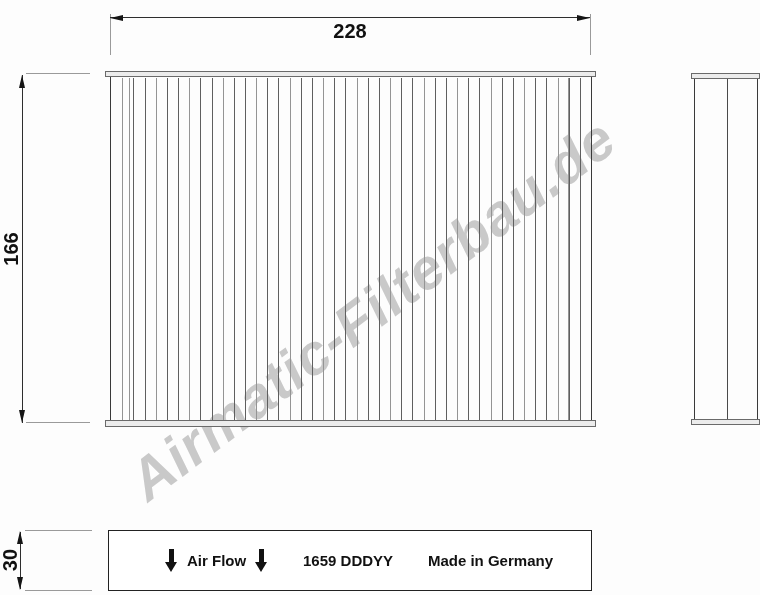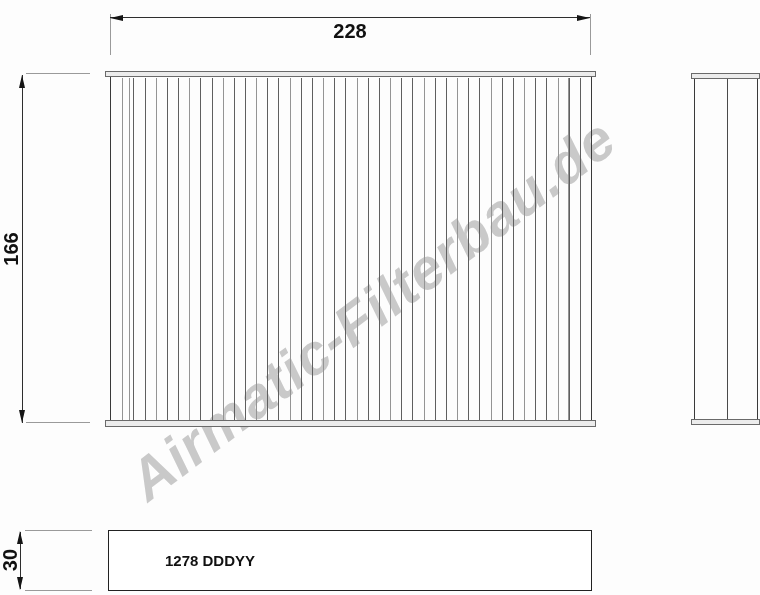--- a/index.html
+++ b/index.html
@@ -164,16 +164,28 @@
   </div>
 
   <div>
     <div class="side-body"></div>
     <div class="side-mid"></div>
     <div class="cap" style="left:691px; top:73px;  width:69px; height:6px;"></div>
     <div class="cap" style="left:691px; top:419px; width:69px; height:6px;"></div>
   </div>
 
   <div class="label-box">
-    <span class="box-text">1278 DDDYY</span>
+    <div class="airflow-group">
+      <div class="thick-arrow">
+        <div class="stem"></div>
+          <div class="head"></div>
+      </div>
+      <span class="box-text">Air Flow</span>
+      <div class="thick-arrow">
+        <div class="stem"></div>
+          <div class="head"></div>
+      </div>
+    </div>
+    <span class="box-text">1659 DDDYY</span>
+    <span class="box-text">Made in Germany</span>
   </div>
 
 </div>
 
 </body></html>

